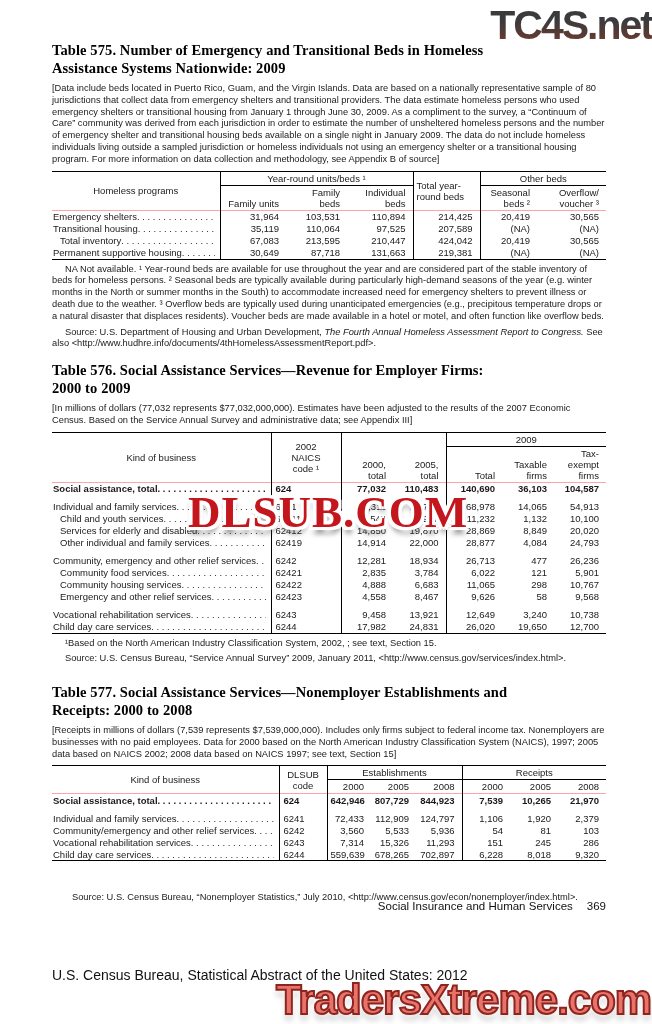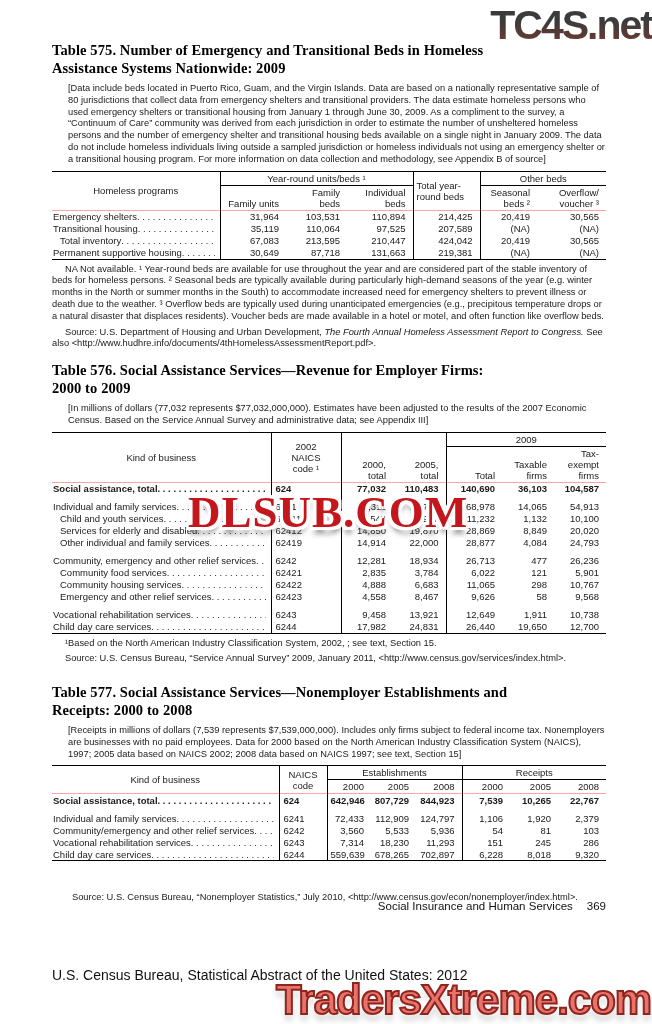--- a/index.html
+++ b/index.html
@@ -1,21 +1,21 @@
 <!DOCTYPE html>
 <html><head>
 <meta charset="utf-8">
 <style>
   html,body{margin:0;padding:0;}
   .page{position:relative;width:652px;height:1024px;background:#ffffff;overflow:hidden;
         font-family:"Liberation Sans",sans-serif;color:#1a1a1a;}
   .sec{position:absolute;left:52px;width:554px;}
   .tbl-title{font-family:"Liberation Serif",serif;font-weight:700;font-size:14.5px;line-height:17.5px;
              margin:0 0 6px 0;color:#000;letter-spacing:.1px;}
-  .note{font-size:9.3px;line-height:11.8px;margin:0 0 5px 16px;}
+  .note{font-size:9.3px;line-height:11.8px;margin:0 0 5px 0;}
   .fn{font-size:9.3px;line-height:11.8px;margin:4px 0 0 0;text-indent:13px;}
   .fn i{font-style:italic;}
 
   table.dt{border-collapse:collapse;width:100%;font-size:9.5px;line-height:11px;
            border-top:1.5px solid #000;border-bottom:1.5px solid #000;table-layout:fixed;}
   .dt th{font-weight:normal;padding:1px 3px;vertical-align:bottom;}
   .dt th.mid{vertical-align:middle;text-align:center;}
   .dt th.gh{text-align:center;border-bottom:1px solid #000;vertical-align:middle;padding:1px 2px;margin-left:19px;}
   .dt th.num{text-align:right;padding-right:7px;}
   .dt td{padding:0 3px;height:12px;}
@@ -340,34 +340,34 @@
           <td class="stub vr">
               <div class="fl">
                 <span class="lbl">Vocational rehabilitation services</span>
                 <span class="leader"></span>
               </div>
             </td>
           <td class="code vr">6243</td>
           <td class="num">9,458</td>
           <td class="num vr">13,921</td>
           <td class="num">12,649</td>
-          <td class="num">1,911</td>
+          <td class="num">3,240</td>
           <td class="num">10,738</td>
         </tr>
         <tr>
           <td class="stub vr">
               <div class="fl">
                 <span class="lbl">Child day care services</span>
                 <span class="leader"></span>
               </div>
             </td>
           <td class="code vr">6244</td>
           <td class="num">17,982</td>
           <td class="num vr">24,831</td>
-          <td class="num">26,440</td>
+          <td class="num">26,020</td>
           <td class="num">19,650</td>
           <td class="num">12,700</td>
         </tr>
       </tbody>
     </table>
 
     <p class="fn">¹Based on the North American Industry Classification System, 2002, ; see text, Section 15.</p>
     <p class="fn">Source: U.S. Census Bureau, “Service Annual Survey” 2009, January 2011, &lt;http://www.census.gov/services/index.html&gt;.</p>
   </section>
 
@@ -384,21 +384,21 @@
           <col style="width:44px">
           <col style="width:45px">
         <col style="width:46px">
           <col style="width:48px">
           <col style="width:48px">
           <col style="width:48px">
       </colgroup>
       <thead>
         <tr>
           <th rowspan="2" class="mid vr">Kind of business</th>
-          <th rowspan="2" class="mid vr">NAICS code</th>
+          <th rowspan="2" class="mid vr">DLSUB code</th>
           <th colspan="3" class="gh vr">Establishments</th>
           <th colspan="3" class="gh">Receipts</th>
         </tr>
         <tr>
           <th class="num">2000</th>
           <th class="num">2005</th>
           <th class="num vr">2008</th>
           <th class="num">2000</th>
           <th class="num">2005</th>
           <th class="num">2008</th>
@@ -411,21 +411,21 @@
                 <span class="lbl">Social assistance, total</span>
                 <span class="leader"></span>
               </div>
             </td>
           <td class="code vr">624</td>
           <td class="num">642,946</td>
           <td class="num">807,729</td>
           <td class="num vr">844,923</td>
           <td class="num">7,539</td>
           <td class="num">10,265</td>
-          <td class="num">22,767</td>
+          <td class="num">21,970</td>
         </tr>
         <tr class="sp">
             <td class="vr"></td>
             <td class="vr"></td>
             <td></td>
             <td></td>
             <td class="vr"></td>
             <td></td>
             <td></td>
             <td></td>
@@ -462,21 +462,21 @@
         </tr>
         <tr>
           <td class="stub vr">
               <div class="fl">
                 <span class="lbl">Vocational rehabilitation services</span>
                 <span class="leader"></span>
               </div>
             </td>
           <td class="code vr">6243</td>
           <td class="num">7,314</td>
-          <td class="num">18,230</td>
+          <td class="num">15,326</td>
           <td class="num vr">11,293</td>
           <td class="num">151</td>
           <td class="num">245</td>
           <td class="num">286</td>
         </tr>
         <tr>
           <td class="stub vr">
               <div class="fl">
                 <span class="lbl">Child day care services</span>
                 <span class="leader"></span>

